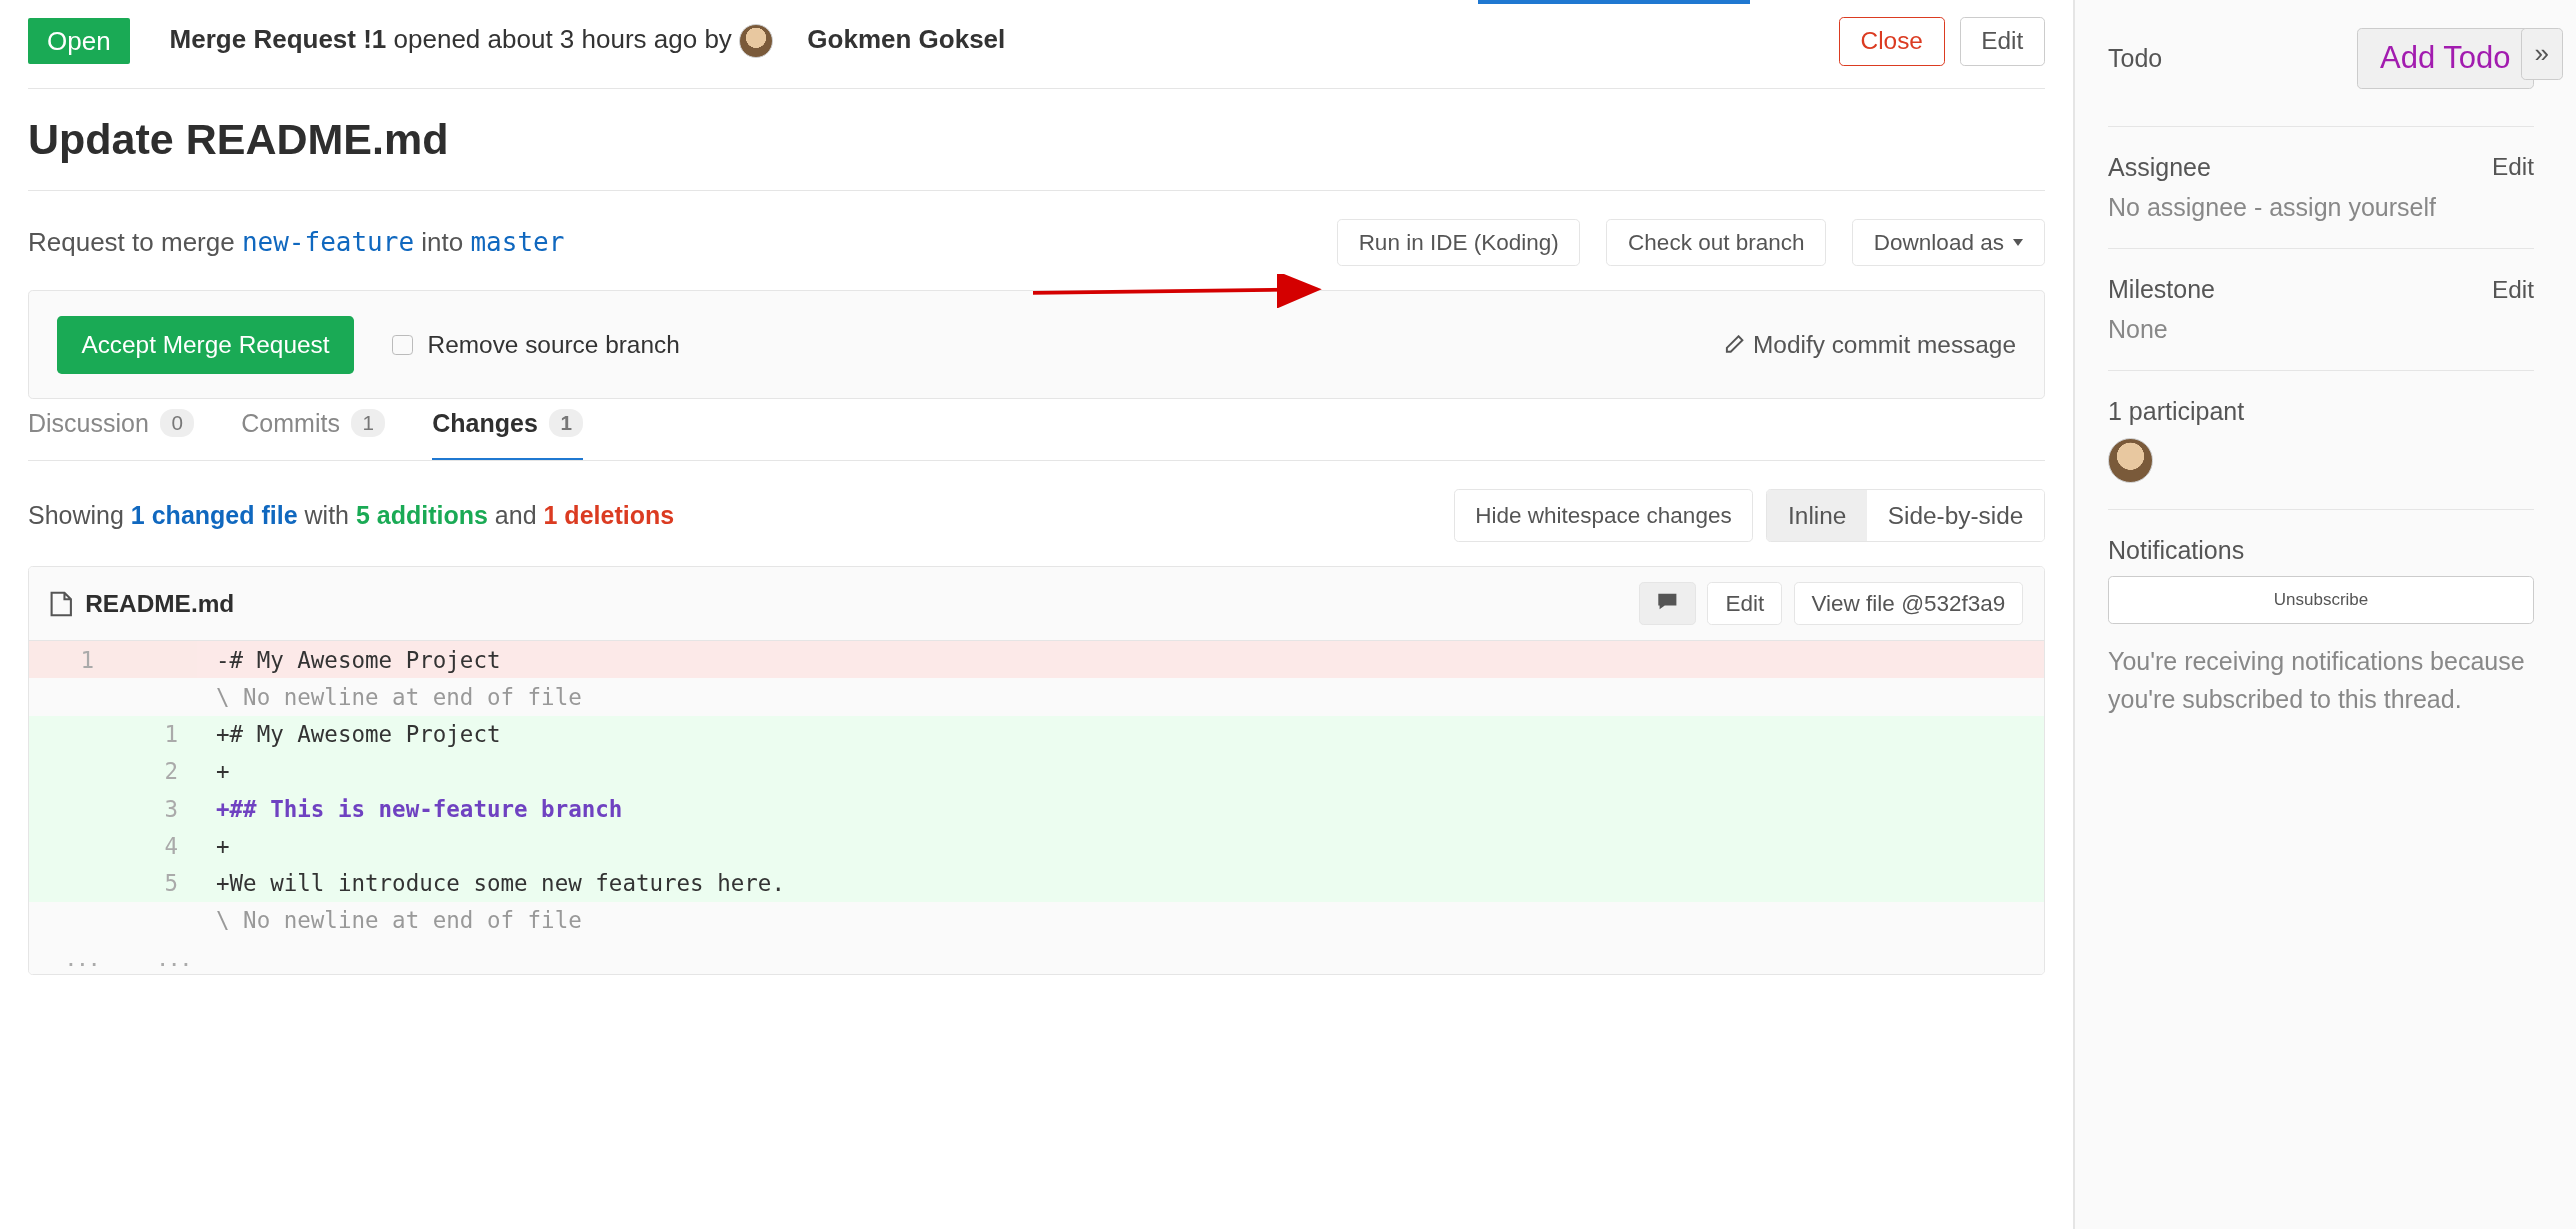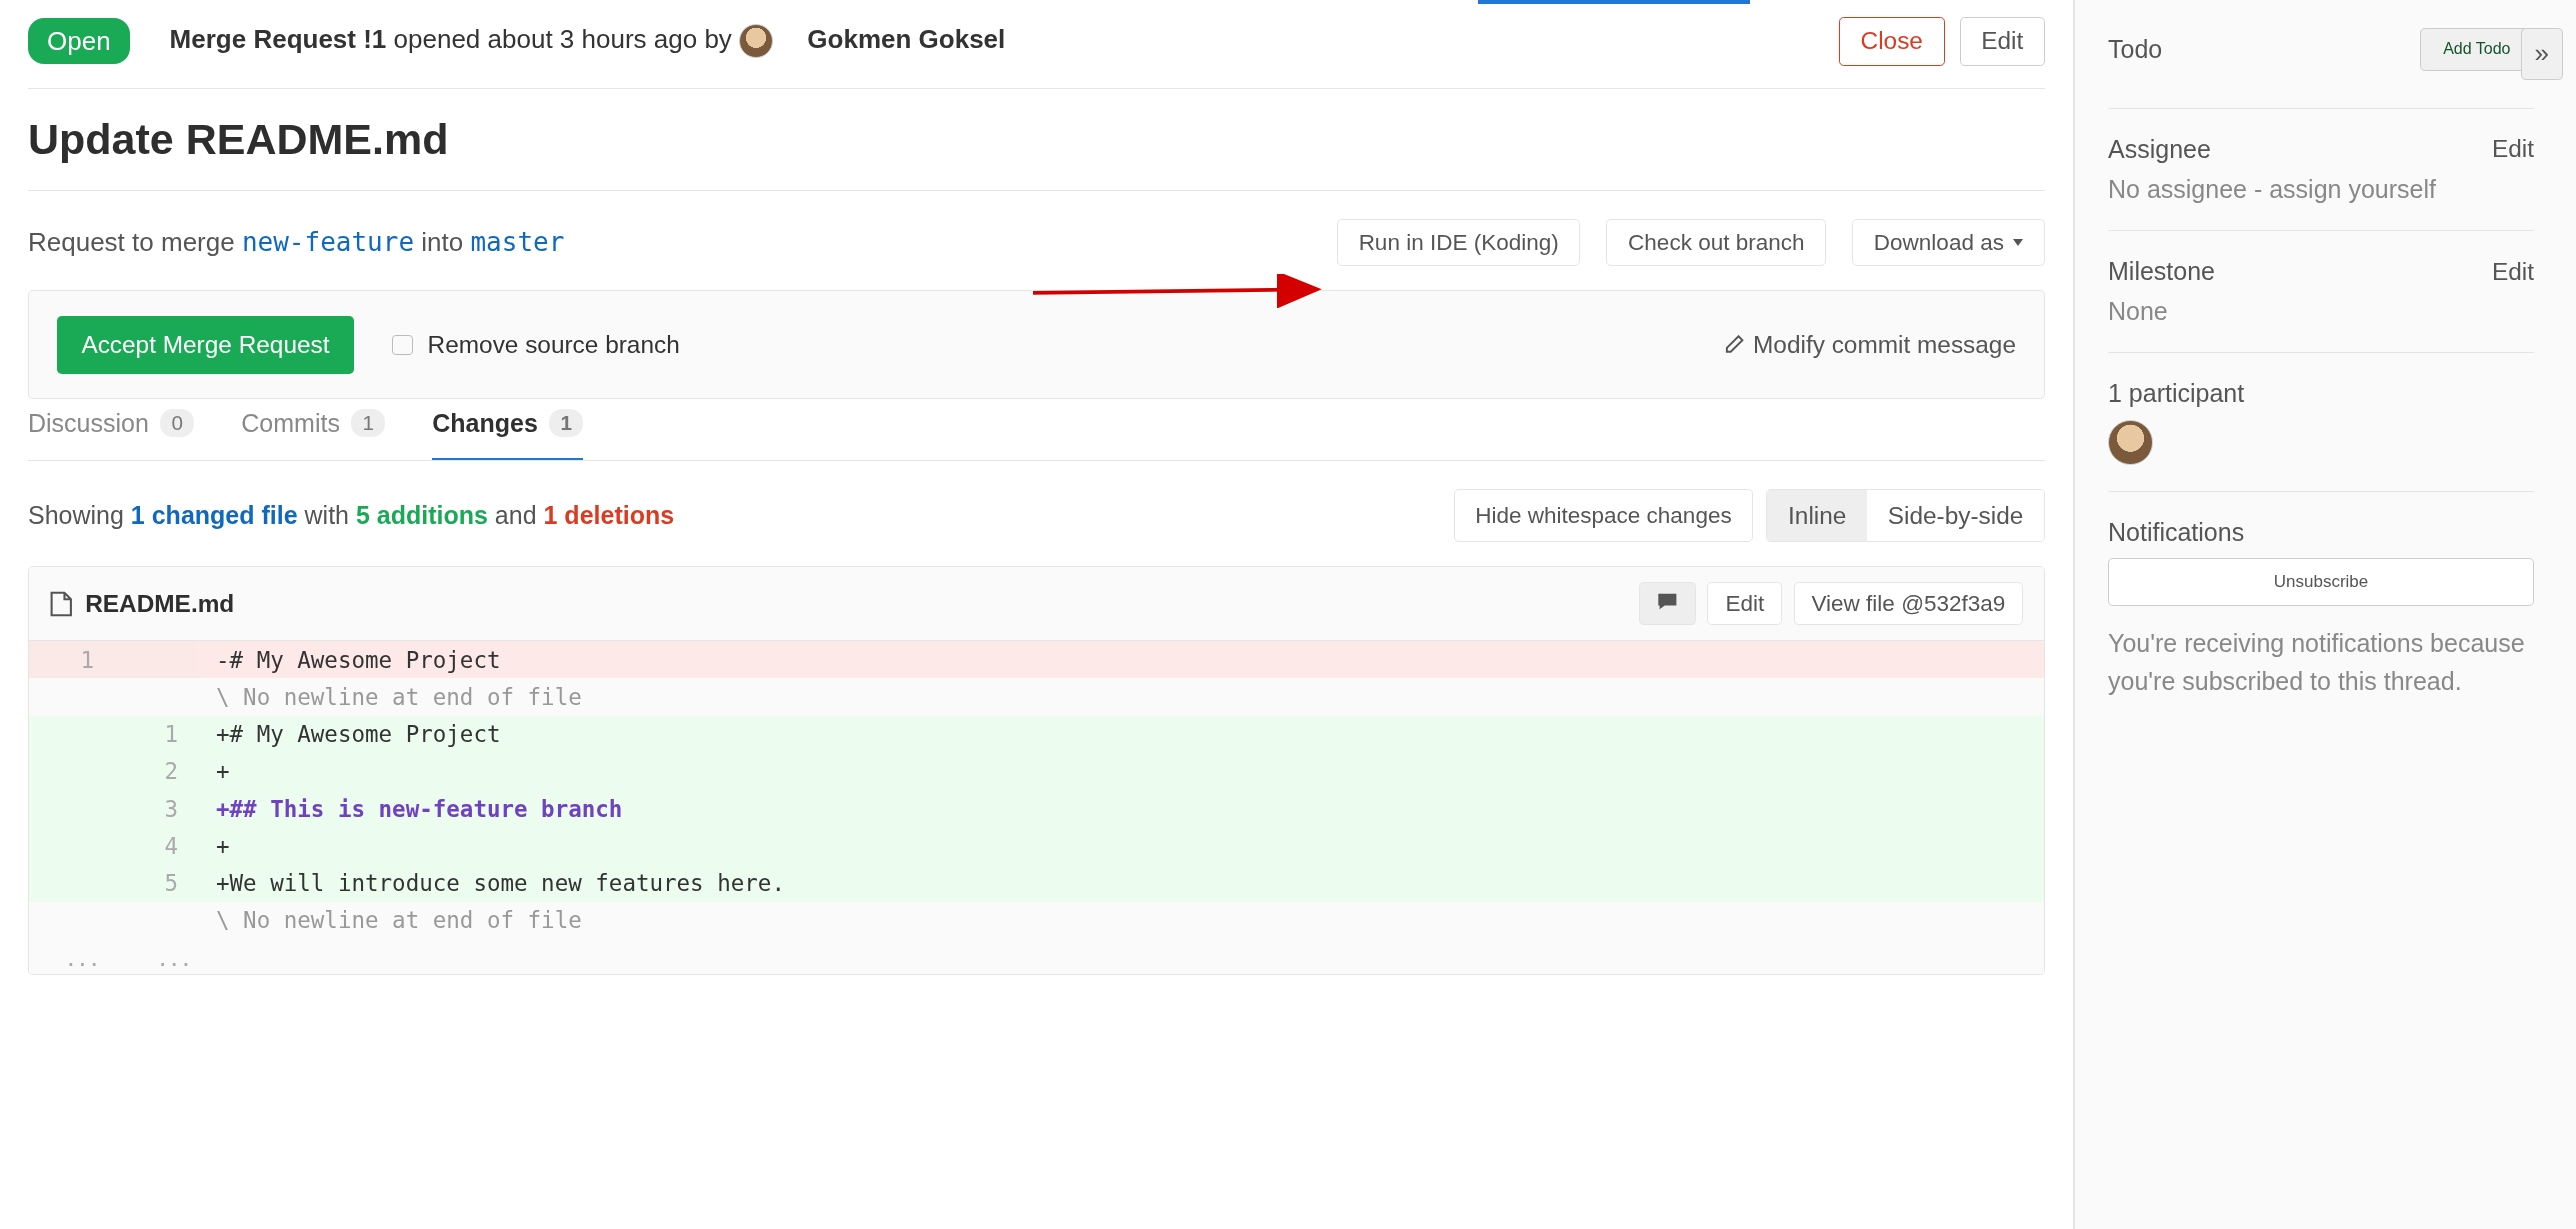--- a/index.html
+++ b/index.html
@@ -3,21 +3,21 @@
 <meta charset="utf-8">
 <style>
 * { box-sizing: border-box; margin: 0; padding: 0; }
 body { font-family: -apple-system, BlinkMacSystemFont, "Segoe UI", Helvetica, Arial, sans-serif; font-size: 14px; color: #333; background: #fff; }
 .container { display: flex; width: 2576px; height: 1230px; }
 .main { flex: 1; padding: 17px 28px; border-right: 0.9px solid #e5e5e5; overflow: hidden; }
 .sidebar { width: 502px; padding: 28px 42px 28px 33px; background: #fafafa; border-left: 0.9px solid #e5e5e5; position: relative; }
 
 
 .header-row { display: flex; align-items: center; gap: 13px; padding-bottom: 22.5px; border-bottom: 0.9px solid #e5e5e5; font-size: 26px; }
-.badge-open { background: #1aaa55; color: #fff; padding: 7.5px 19px; border-radius: 16px; font-size: 26px; font-weight: 400; }
+.badge-open { background: #1aaa55; color: #fff; padding: 7.5px 19px; border-radius: 2px; font-size: 26px; font-weight: 400; }
 .header-text { color: #333; }
 .header-text strong { font-weight: 600; margin-left: 27px; }
 .avatar-sm { width: 34px; height: 34px; border-radius: 50%; background: radial-gradient(circle at 50% 40%, #e8c8a0 40%, #7a5a3a 41%); display: inline-block; vertical-align: middle; border:0.9px solid #ccc; }
 .header-actions { margin-left: auto; display: flex; gap: 15px; }
 .btn { border: 0.9px solid #ccc; background: #fff; border-radius: 4.7px; padding: 9.4px 20.7px; font-size: 24.4px; color: #555; cursor: pointer; font-family: inherit; }
 .btn-close { border-color: #db3b21; color: #db3b21; }
 
 
 .mr-title { font-size: 43px; font-weight: 600; color: #2e2e2e; padding: 26px 0 26px 0; border-bottom: 0.9px solid #e5e5e5; }
 
@@ -81,21 +81,21 @@
 .syntax-heading { color: #6f42c1; font-weight: 600; }
 .diff-footer { display: flex; gap: 19px; padding: 13px 19px; background: #fafafa; }
 .dots { color: #aaa; font-size: 28px; letter-spacing: 3.8px; line-height: 9.4px; padding: 0 19px;}
 
 
 .side-section { padding: 0 0 26px 0; border-bottom: 0.9px solid #e5e5e5; margin-bottom: 26px; }
 .side-section:last-child { border-bottom: none; }
 .side-label-row { display: flex; align-items: center; font-size: 25px; color: #555; margin-bottom: 11.3px; }
 .side-edit { margin-left: auto; color: #555; font-size: 24.4px; cursor: pointer; }
 .side-value { font-size: 25px; color: #888; }
-.btn-side { border: 0.9px solid #ccc; background: #f0f0f0; border-radius: 4.7px; padding: 11.3px 22.5px; font-size: 16px; color: #14532d; cursor: pointer; font-family: inherit; }
+.btn-side { border: 0.9px solid #ccc; background: #f0f0f0; border-radius: 4.7px; padding: 11.3px 22.5px; font-size: 31px; color: #a21caf; cursor: pointer; font-family: inherit; }
 .btn-full { width: 100%; border: 0.9px solid #ccc; background: #fff; border-radius: 4.7px; padding: 13px; font-size: 17px; color: #555; cursor: pointer; font-family: inherit; text-align: center; }
 .expand-icon { position: absolute; top: 28px; right: 13px; font-size: 26px; color: #555; cursor: pointer; padding:9.4px 13px; border:0.9px solid #ccc; border-radius:4.7px; background:#f0f0f0;}
 .copy-icon { width: 24.4px; height: 24.4px; margin-left: auto; cursor: pointer; }
 .participant-av { width: 45px; height: 45px; border-radius: 50%; background: radial-gradient(circle at 50% 40%, #e8c8a0 40%, #7a5a3a 41%); border:0.9px solid #ccc; margin-top:9.4px;}
 .top-accent { position:absolute; top:-1.9px; right:826px; width:272px; height:5.6px; background:#1f78d1; }
 </style>
 </head>
 <body>
 
 <div class="container">

